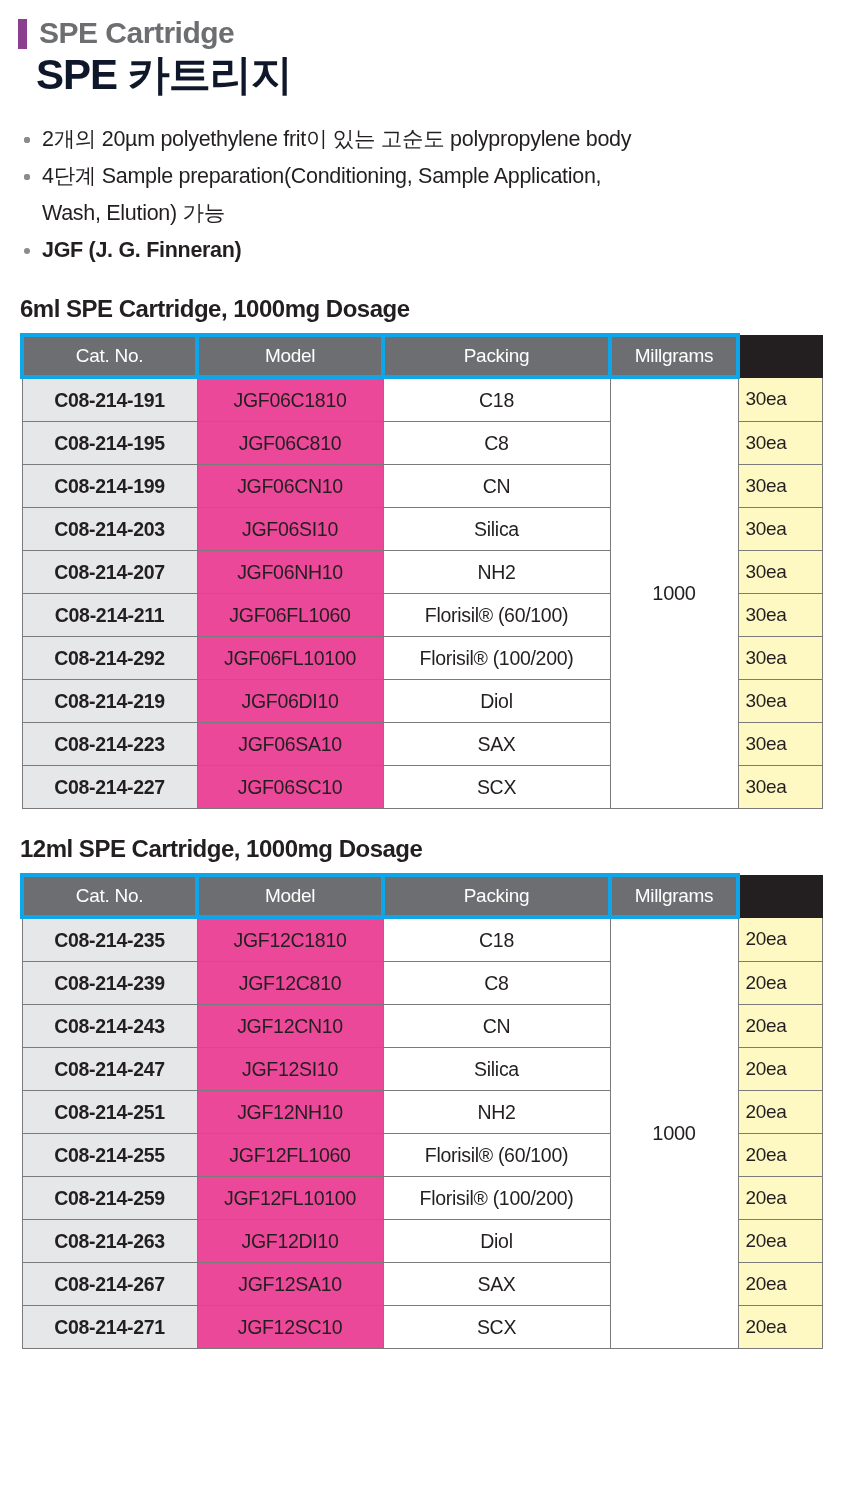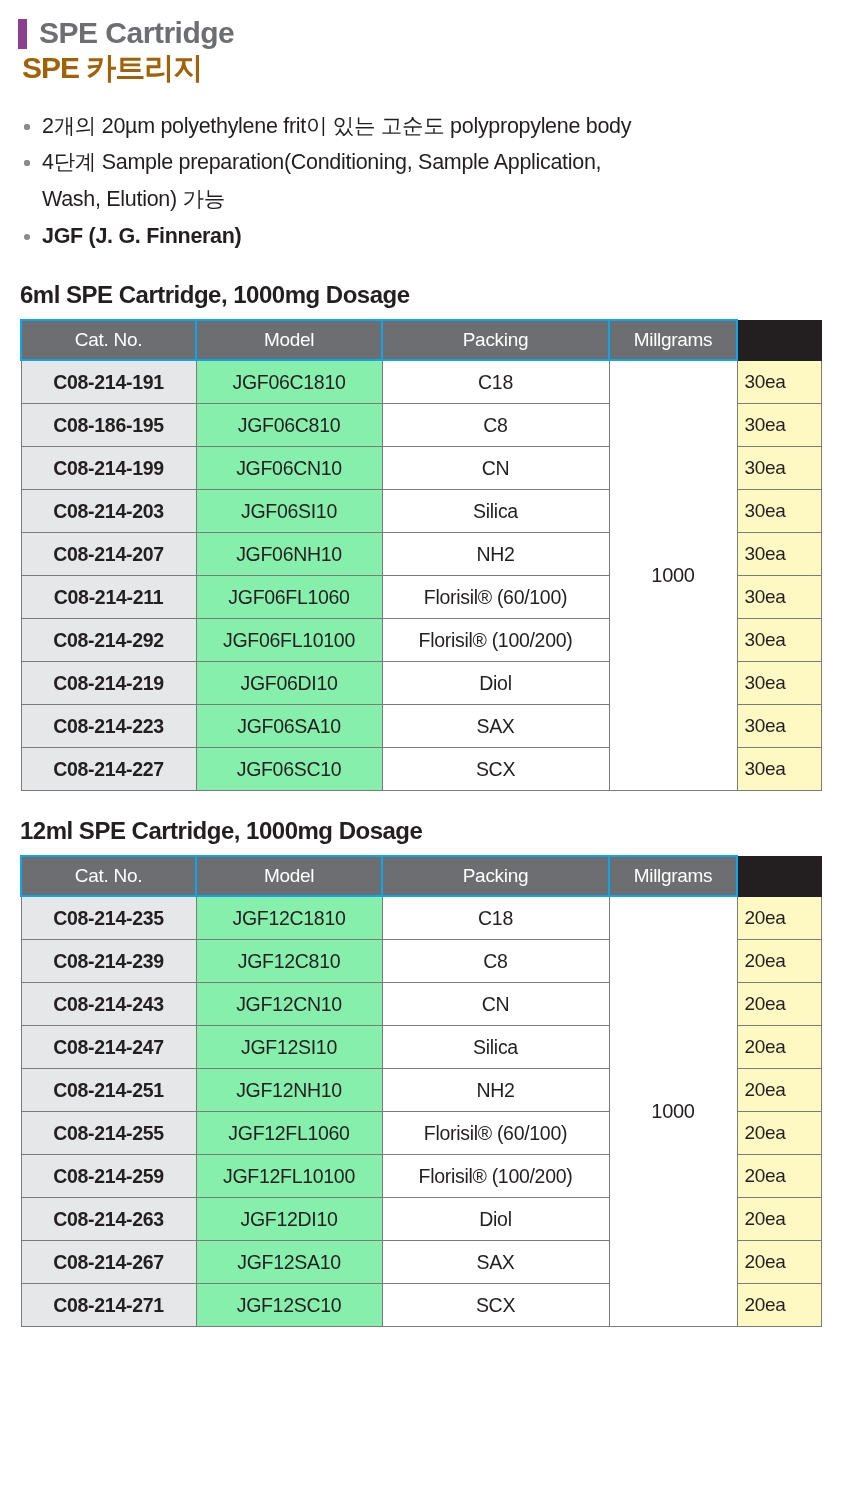--- a/index.html
+++ b/index.html
@@ -41,26 +41,26 @@
     margin-top: 2px;
   }
   .title-en {
     font-size: 30px;
     font-weight: bold;
     color: #6d6e71;
     letter-spacing: -0.5px;
     line-height: 1.1;
   }
   .title-ko {
-    font-size: 30px;
-    font-weight: bold;
-    color: #a16207;
+    font-size: 42px;
+    font-weight: bold;
+    color: #0f172a;
     letter-spacing: -1px;
     line-height: 1.15;
-    margin: 2px 0 0 4px;
+    margin: 2px 0 0 18px;
   }
 
   
   .features {
     margin: 22px 0 0 4px;
     padding: 0;
     list-style: none;
   }
   .features li {
     position: relative;
@@ -110,42 +110,42 @@
   table.spe col.c-pack  { width: 227px; }
   table.spe col.c-mg    { width: 128px; }
   table.spe col.c-qty   { width: 84px; }
 
   table.spe th {
     background: #6d6e71;
     color: #ffffff;
     font-size: 19px;
     font-weight: normal;
     height: 36px;
-    border: 2px solid #0ea5e9;
+    border: 4px solid #0ea5e9;
     text-align: center;
     letter-spacing: -0.3px;
   }
   table.spe th.blank {
     background: #231f20;
     border: 1px solid #231f20;
   }
   table.spe td {
     height: 40px;
     font-size: 19.5px;
     text-align: center;
     border: 1px solid #7b7b7b;
     letter-spacing: -0.3px;
     color: #231f20;
   }
   table.spe td.cat {
     background: #e6e7e8;
     font-weight: bold;
   }
   table.spe td.model {
-    background: #86efac;
+    background: #ec4899;
   }
   table.spe td.pack {
     background: #ffffff;
   }
   table.spe td.mg {
     background: #ffffff;
     font-size: 20px;
   }
   table.spe td.qty {
     background: #fef9c3;
@@ -210,21 +210,21 @@
       </thead>
       <tbody>
         <tr>
           <td class="cat">C08-214-191</td>
           <td class="model">JGF06C1810</td>
           <td class="pack">C18</td>
           <td class="mg" rowspan="10">1000</td>
           <td class="qty">30ea</td>
         </tr>
         <tr>
-          <td class="cat">C08-186-195</td>
+          <td class="cat">C08-214-195</td>
           <td class="model">JGF06C810</td>
           <td class="pack">C8</td>
           <td class="qty">30ea</td>
         </tr>
         <tr>
           <td class="cat">C08-214-199</td>
           <td class="model">JGF06CN10</td>
           <td class="pack">CN</td>
           <td class="qty">30ea</td>
         </tr>

